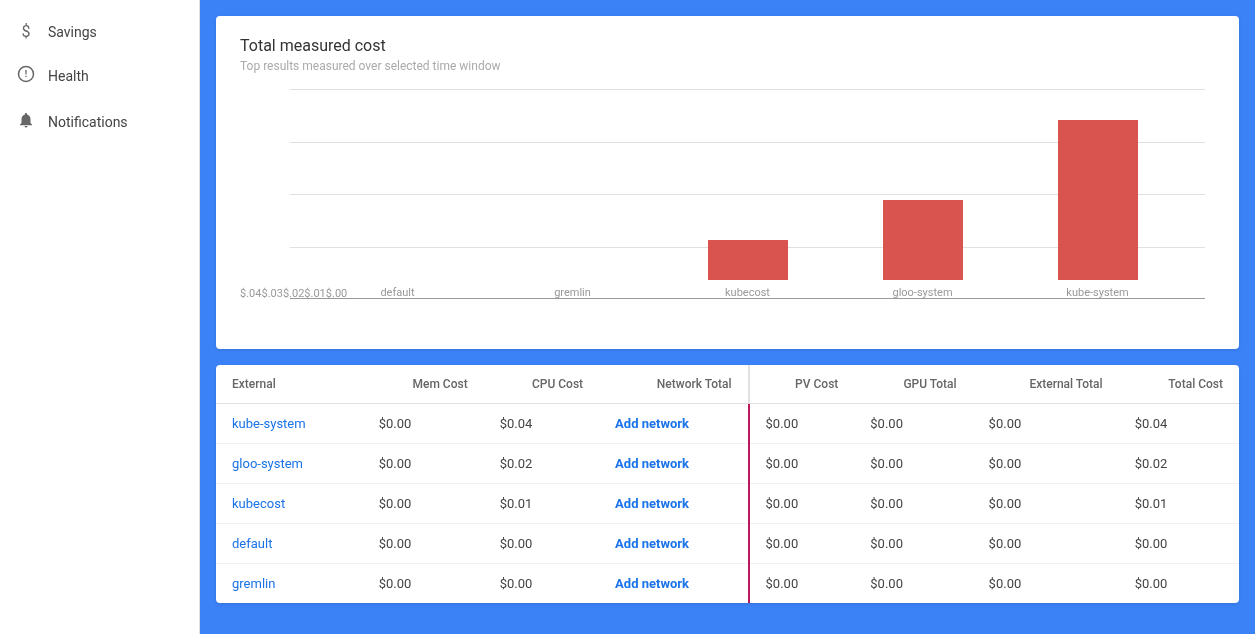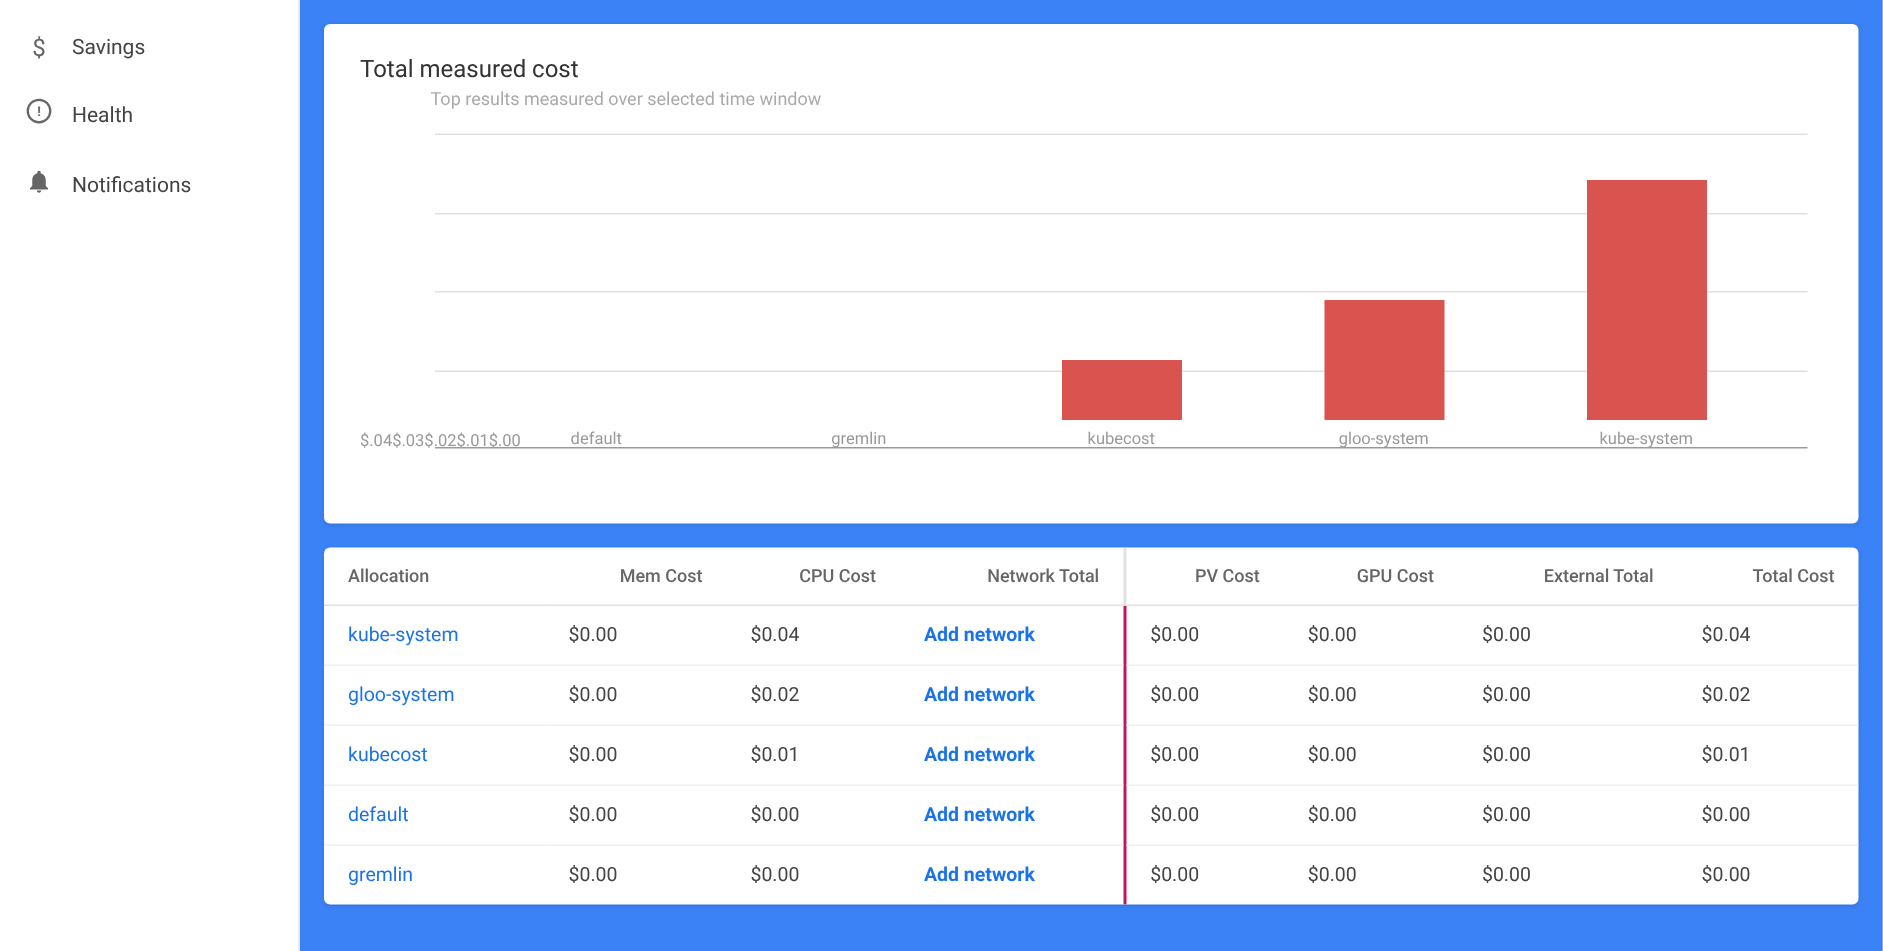--- a/index.html
+++ b/index.html
@@ -54,21 +54,20 @@
 
     .chart-title {
       font-size: 16px;
       color: #333;
       margin-bottom: 4px;
     }
     .chart-subtitle {
       font-size: 12px;
       color: #aaa;
       margin-bottom: 16px;
-      margin-left: 47px;
     }
 
     
     .chart-area {
       position: relative;
       height: 240px;
       width: 100%;
     }
     .y-axis {
       position: absolute;
@@ -257,26 +256,26 @@
           </div>
         </div>
       </div>
     </div>
   </div>
 
   <div class="table-card">
     <table>
       <thead>
         <tr>
-          <th>Allocation</th>
+          <th>External</th>
           <th>Mem Cost</th>
           <th>CPU Cost</th>
           <th class="network-col">Network Total</th>
           <th>PV Cost</th>
-          <th>GPU Cost</th>
+          <th>GPU Total</th>
           <th>External Total</th>
           <th>Total Cost</th>
         </tr>
       </thead>
       <tbody id="table-body">
       <tr>
     <td>
       <a class="link">kube-system</a>
     </td>
     <td>$0.00</td>

